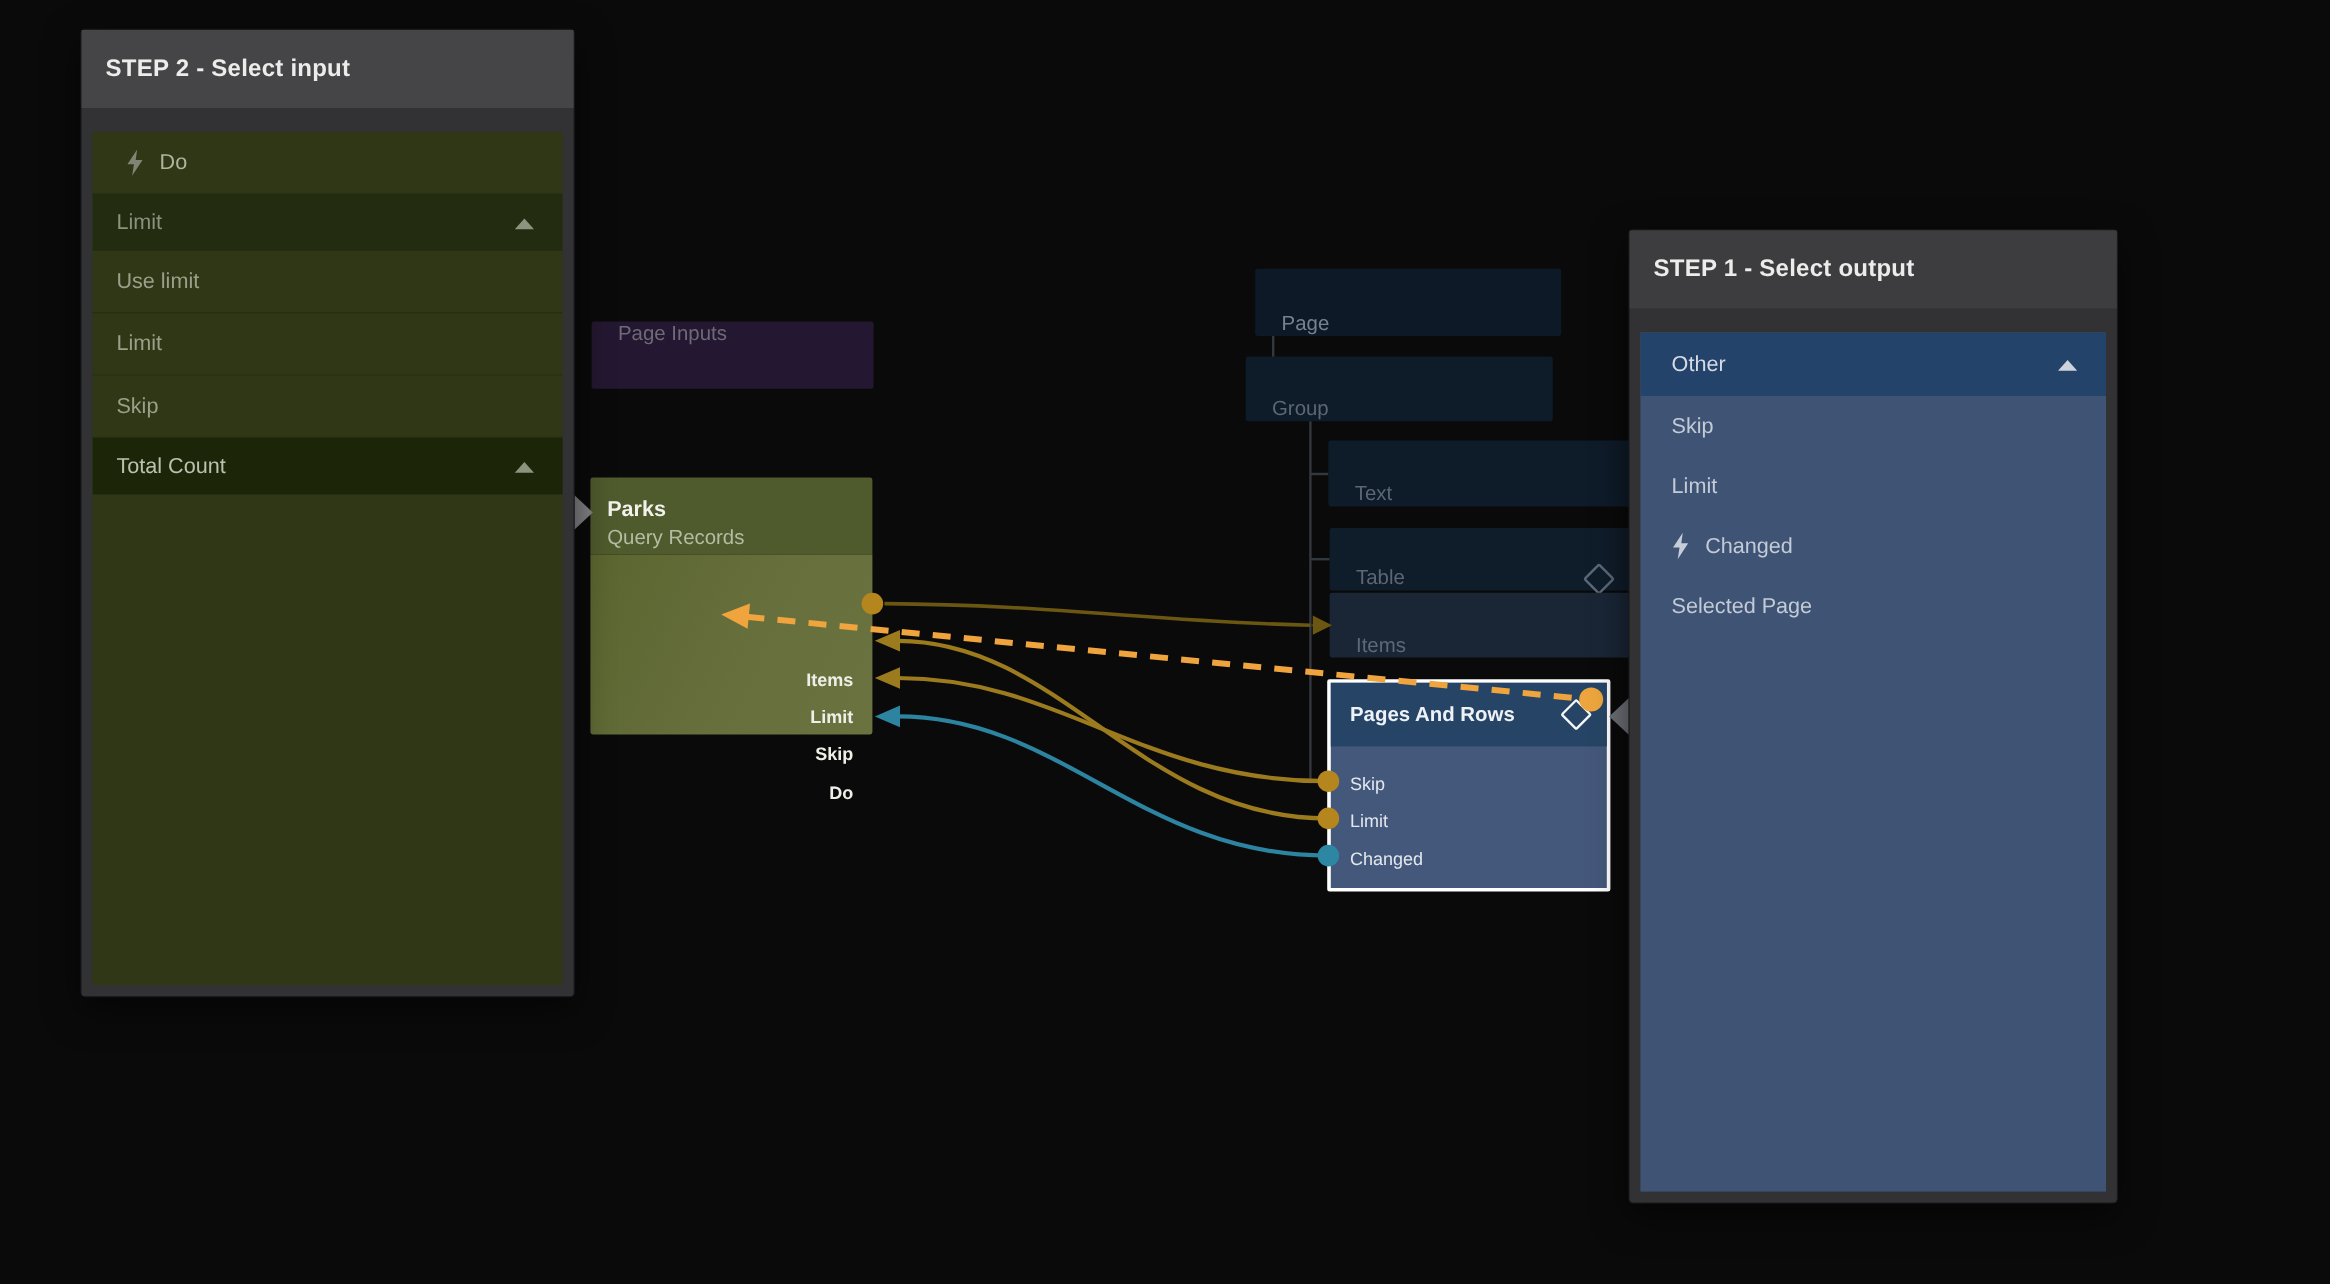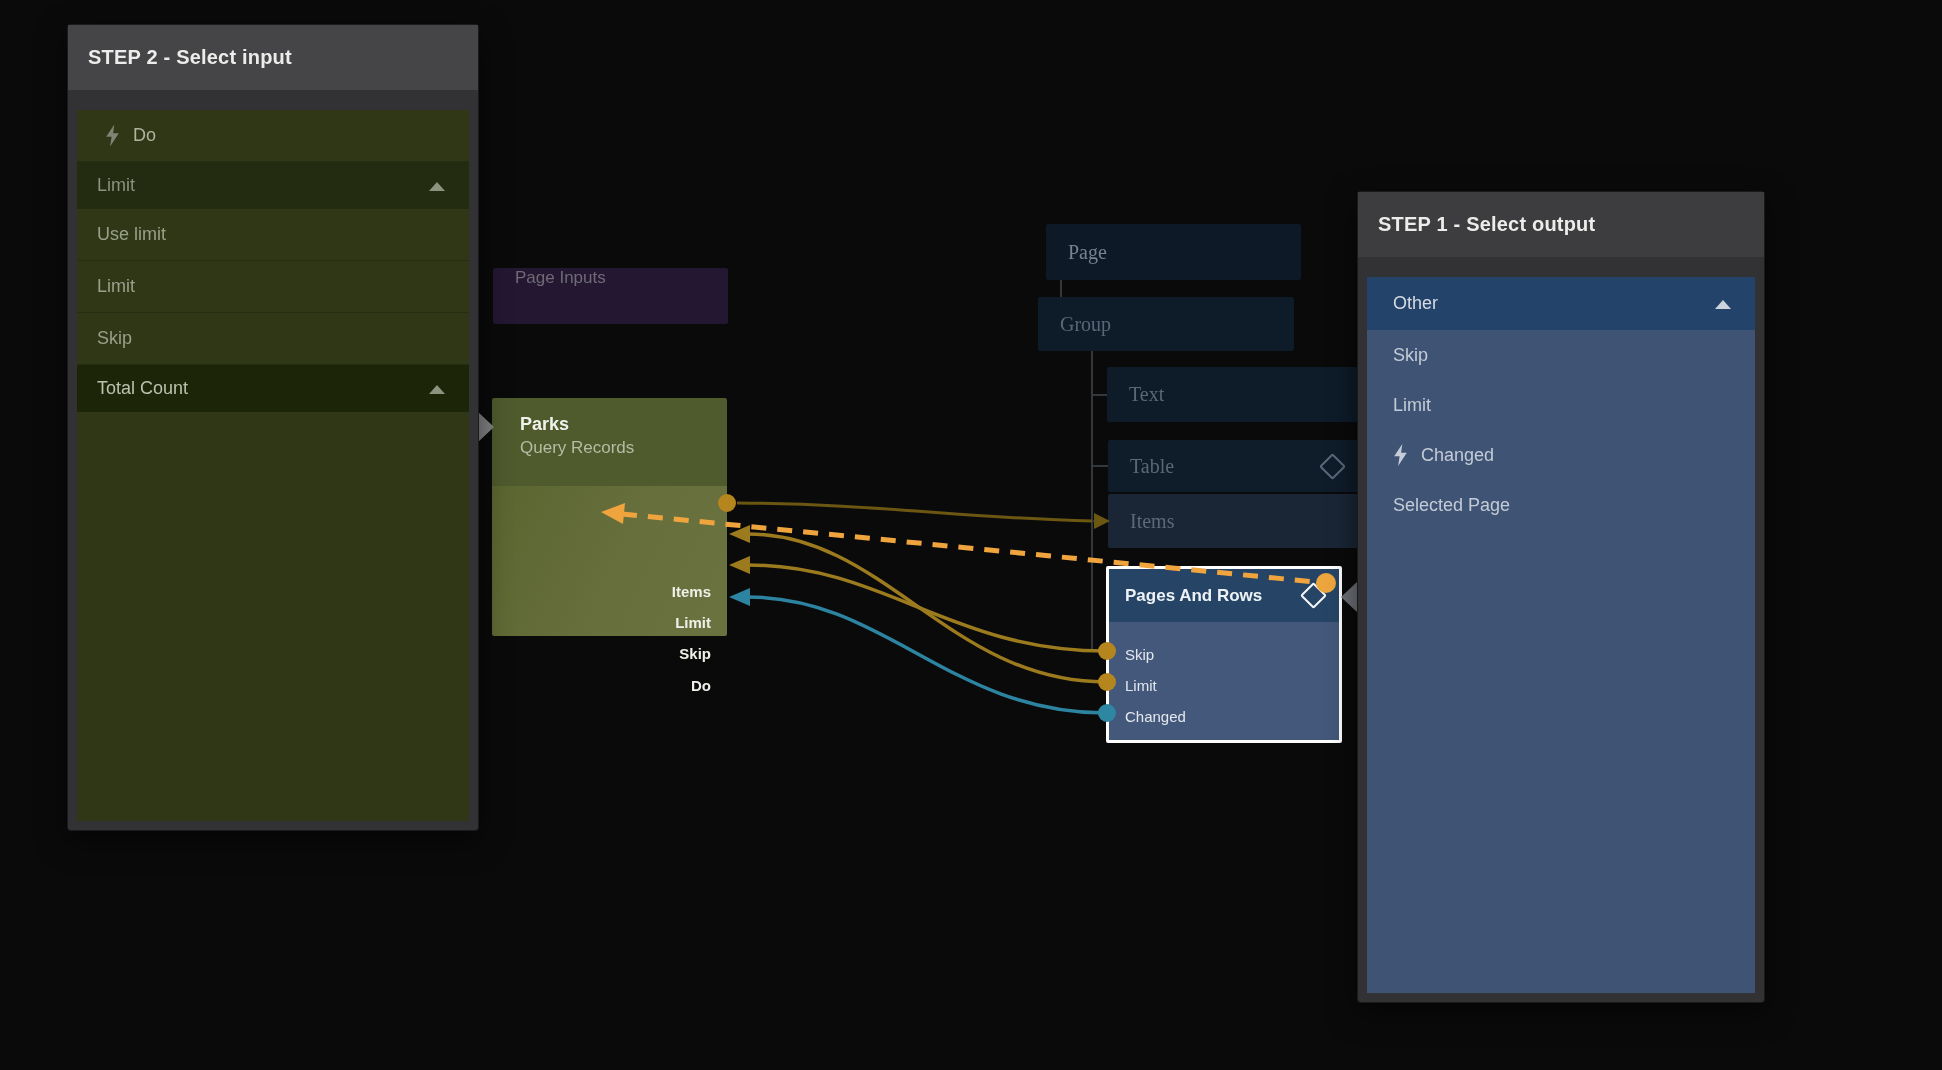--- a/index.html
+++ b/index.html
@@ -32,25 +32,25 @@
   
   .bolt{display:inline-block;width:15px;height:22px;margin-right:13px;
     clip-path:polygon(62% 0%,8% 56%,44% 56%,34% 100%,92% 40%,54% 40%);}
   .bolt-green{background:#7f8573;}
   .bolt-blue{background:#c6cdd8;}
   
   .diamond{display:inline-block;width:15px;height:15px;transform:rotate(45deg);
     border:2px solid #5a6878;border-radius:2px;background:transparent;}
   .diamond-white{border-color:#f4f6f8;}
   
-  .tree-box{position:absolute;display:flex;align-items:center;padding-left:22px;
-    font-size:20px;color:#5b6775;border-radius:2px;font-family:Liberation Serif, serif;}
+  .tree-box{position:absolute;display:flex;align-items:flex-end;padding-left:22px;
+    font-size:17px;color:#5b6775;border-radius:2px;}
   .node-parks{position:absolute;left:492px;top:398px;width:235px;height:226px;border-radius:2px;
     overflow:visible;}
-  .parks-header{height:88px;background:#4f5a2d;padding:14px 0 0 28px;box-sizing:border-box;border-radius:2px 2px 0 0;}
+  .parks-header{height:64px;background:#4f5a2d;padding:14px 0 0 14px;box-sizing:border-box;border-radius:2px 2px 0 0;}
   .parks-title{font-size:18px;font-weight:600;color:#f1f2ec;line-height:24px;}
   .parks-sub{font-size:17px;color:#b6bca4;line-height:24px;}
   .parks-body{height:150px;background:linear-gradient(115deg,#5b652f 0%,#67703d 55%,#6a7340 100%);
     border-radius:0 0 2px 2px;position:relative;}
   .parks-port{position:absolute;right:16px;transform:translateY(-50%);
     font-size:15px;font-weight:600;color:#eef0e7;}
   .node-pi{position:absolute;left:493px;top:268px;width:235px;height:56px;background:#241731;
     border-radius:2px;display:flex;padding-left:22px;box-sizing:border-box;
     font-size:17px;color:#6e6a76;}
   .node-par{position:absolute;left:1106px;top:566px;width:236px;height:177px;box-sizing:border-box;

